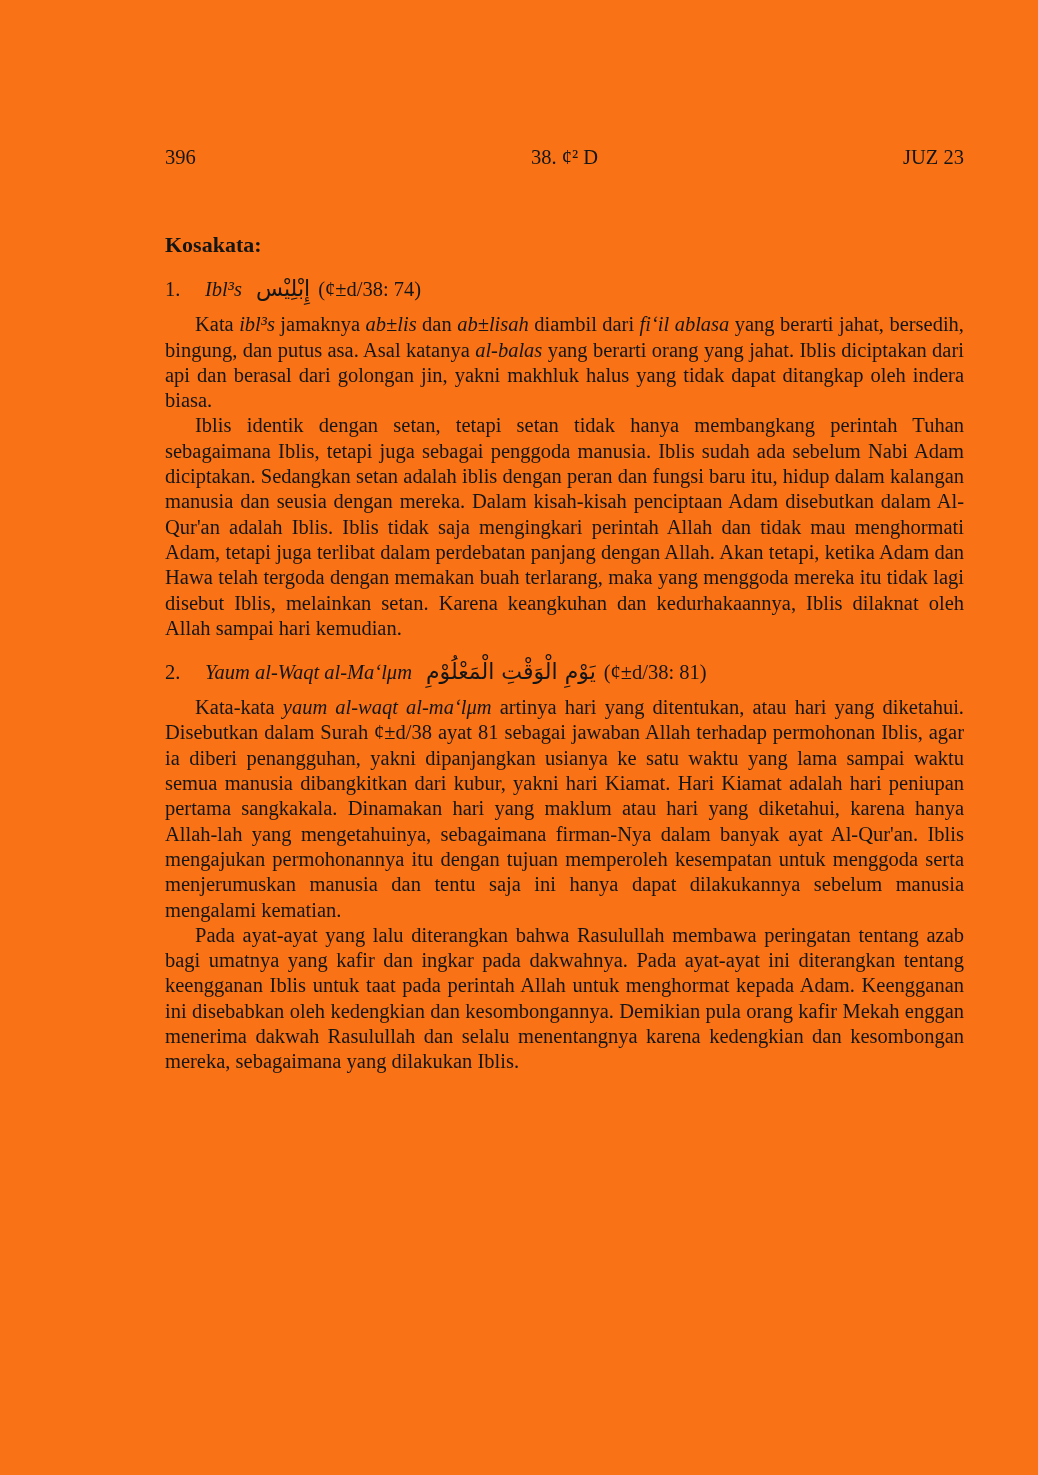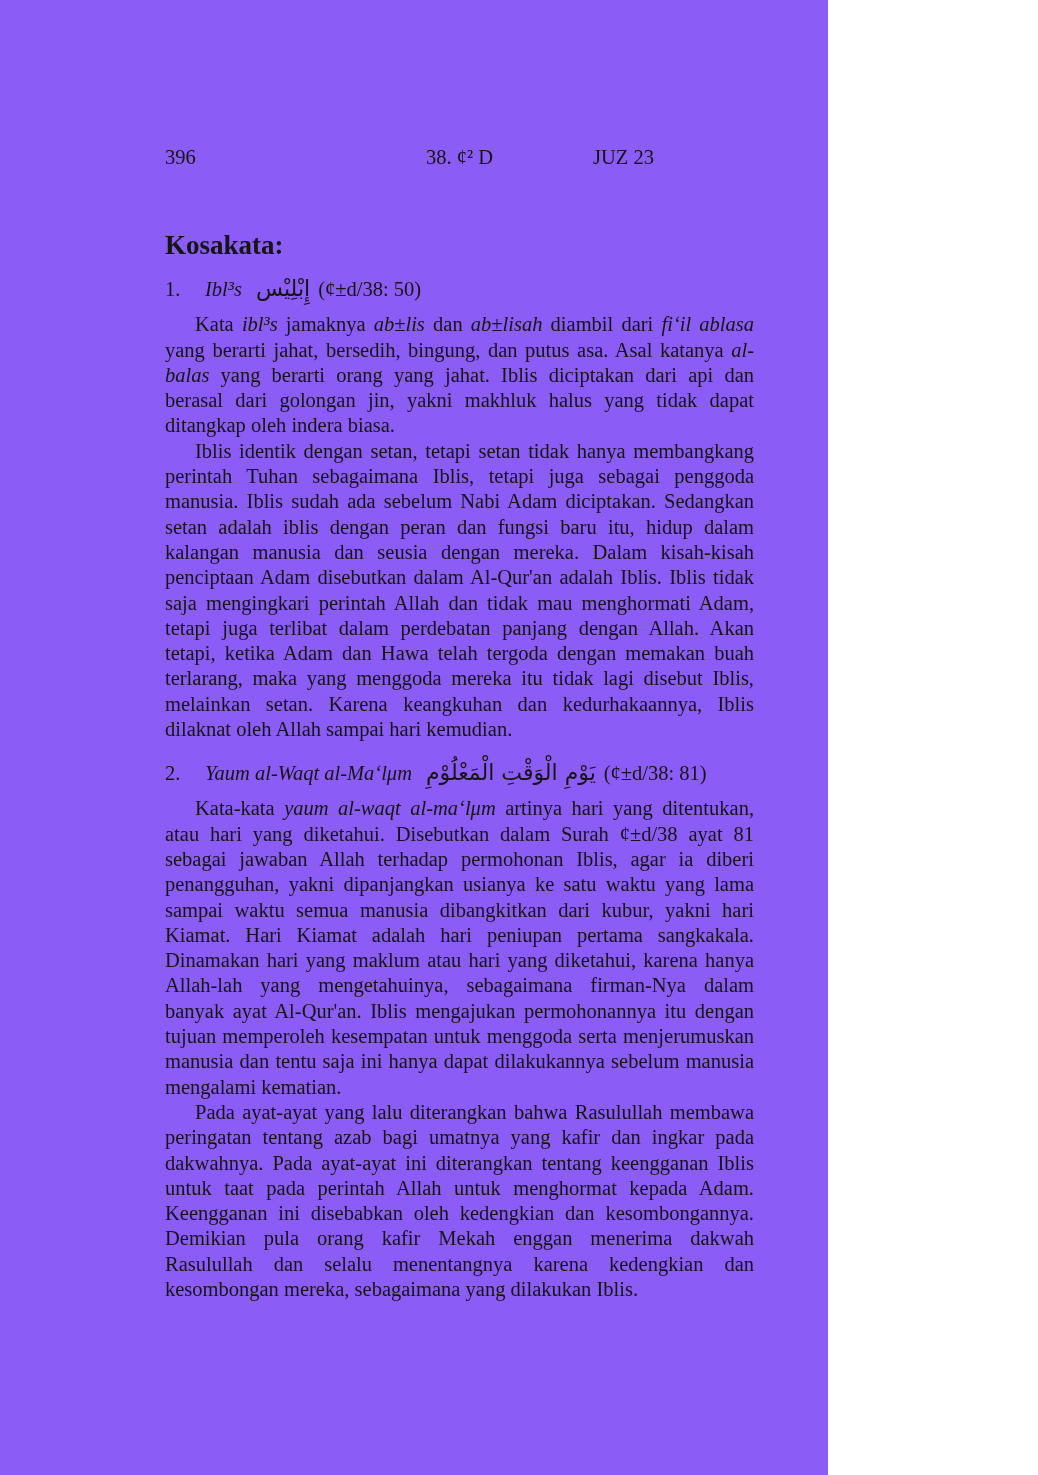--- a/index.html
+++ b/index.html
@@ -3,41 +3,41 @@
 <meta charset="utf-8">
 <style>
   html, body {
     margin: 0;
     padding: 0;
     background: #ffffff;
   }
   .page {
     position: relative;
     box-sizing: border-box;
-    width: 828px;
+    width: 1038px;
     height: 1475px;
-    background: #8b5cf6;
+    background: #f97316;
     color: #151515;
     font-family: "Liberation Serif", "DejaVu Serif", serif;
     font-size: 20.5px;
     line-height: 25.3px;
     padding: 145px 74px 0 165px;
     overflow: hidden;
   }
   .page-header {
     display: grid;
     grid-template-columns: 1fr auto 1fr;
     align-items: baseline;
   }
   .page-header .hdr-left  { text-align: left; }
   .page-header .hdr-center{ }
-  .page-header .hdr-right { text-align: center; }
+  .page-header .hdr-right { text-align: right; }
 
   h2.section-heading {
-    font-size: 27px;
+    font-size: 22px;
     line-height: 26px;
     font-weight: bold;
     margin: 0;
     font-family: Liberation Serif, serif;
   }
   #kosakata-heading  { margin-top: 62px; }
   #munasabah-heading { margin-top: 20px; margin-bottom: 2px; }
 
   .entry-title {
     margin: 16px 0 8px 0;
@@ -71,21 +71,21 @@
 <div class="page">
 
   <div class="page-header">
     <span class="hdr-left">396</span>
     <span class="hdr-center">38. ¢² D</span>
     <span class="hdr-right">JUZ 23</span>
   </div>
 
   <h2 class="section-heading" id="kosakata-heading">Kosakata:</h2>
 
-  <div class="entry-title"><span class="entry-num">1.</span><span class="entry-latin">Ibl³s</span><span class="entry-arabic">إِبْلِيْس</span><span class="entry-ref">(¢±d/38: 50)</span></div>
+  <div class="entry-title"><span class="entry-num">1.</span><span class="entry-latin">Ibl³s</span><span class="entry-arabic">إِبْلِيْس</span><span class="entry-ref">(¢±d/38: 74)</span></div>
 
   <p class="para"><span>Kata </span><span class="it">ibl³s</span><span> jamaknya </span><span class="it">ab±lis</span><span> dan </span><span class="it">ab±lisah</span><span> diambil dari </span><span class="it">fi‘il ablasa</span><span> yang berarti jahat, bersedih, bingung, dan putus asa. Asal katanya </span><span class="it">al-balas</span><span> yang berarti orang yang jahat. Iblis diciptakan dari api dan berasal dari golongan jin, yakni makhluk halus yang tidak dapat ditangkap oleh indera biasa.</span></p>
   <p class="para"><span>Iblis identik dengan setan, tetapi setan tidak hanya membangkang perintah Tuhan sebagaimana Iblis, tetapi juga sebagai penggoda manusia. Iblis sudah ada sebelum Nabi Adam diciptakan. Sedangkan setan adalah iblis dengan peran dan fungsi baru itu, hidup dalam kalangan manusia dan seusia dengan mereka. Dalam kisah-kisah penciptaan Adam disebutkan dalam Al-Qur'an adalah Iblis. Iblis tidak saja mengingkari perintah Allah dan tidak mau menghormati Adam, tetapi juga terlibat dalam perdebatan panjang dengan Allah. Akan tetapi, ketika Adam dan Hawa telah tergoda dengan memakan buah terlarang, maka yang menggoda mereka itu tidak lagi disebut Iblis, melainkan setan. Karena keangkuhan dan kedurhakaannya, Iblis dilaknat oleh Allah sampai hari kemudian.</span></p>
 
   <div class="entry-title"><span class="entry-num">2.</span><span class="entry-latin">Yaum al-Waqt al-Ma‘lμm</span><span class="entry-arabic">يَوْمِ الْوَقْتِ الْمَعْلُوْمِ</span><span class="entry-ref">(¢±d/38: 81)</span></div>
 
   <p class="para"><span>Kata-kata </span><span class="it">yaum al-waqt al-ma‘lμm</span><span> artinya hari yang ditentukan, atau hari yang diketahui. Disebutkan dalam Surah ¢±d/38 ayat 81 sebagai jawaban Allah terhadap permohonan Iblis, agar ia diberi penangguhan, yakni dipanjangkan usianya ke satu waktu yang lama sampai waktu semua manusia dibangkitkan dari kubur, yakni hari Kiamat. Hari Kiamat adalah hari peniupan pertama sangkakala. Dinamakan hari yang maklum atau hari yang diketahui, karena hanya Allah-lah yang mengetahuinya, sebagaimana firman-Nya dalam banyak ayat Al-Qur'an. Iblis mengajukan permohonannya itu dengan tujuan memperoleh kesempatan untuk menggoda serta menjerumuskan manusia dan tentu saja ini hanya dapat dilakukannya sebelum manusia mengalami kematian.</span></p>
 
 
   <p class="para"><span>Pada ayat-ayat yang lalu diterangkan bahwa Rasulullah membawa peringatan tentang azab bagi umatnya yang kafir dan ingkar pada dakwahnya. Pada ayat-ayat ini diterangkan tentang keengganan Iblis untuk taat pada perintah Allah untuk menghormat kepada Adam. Keengganan ini disebabkan oleh kedengkian dan kesombongannya. Demikian pula orang kafir Mekah enggan menerima dakwah Rasulullah dan selalu menentangnya karena kedengkian dan kesombongan mereka, sebagaimana yang dilakukan Iblis.</span></p>

